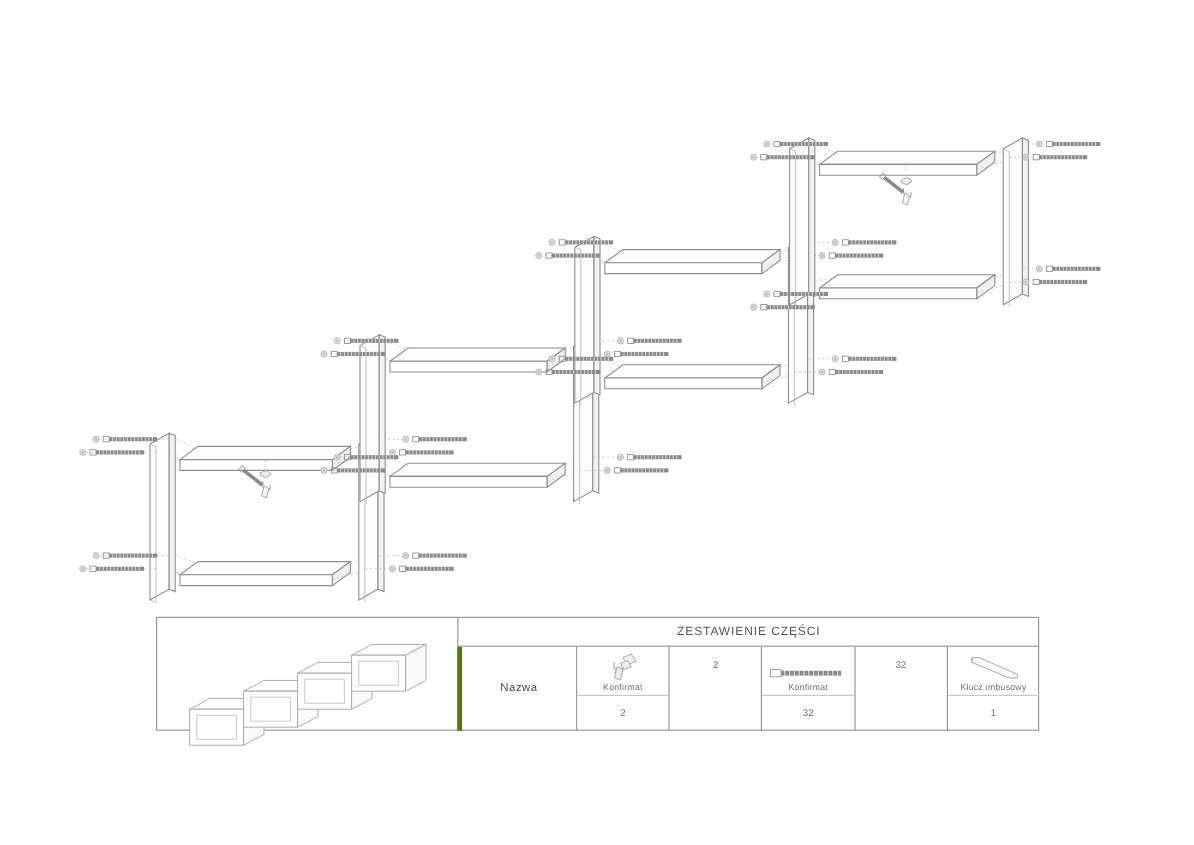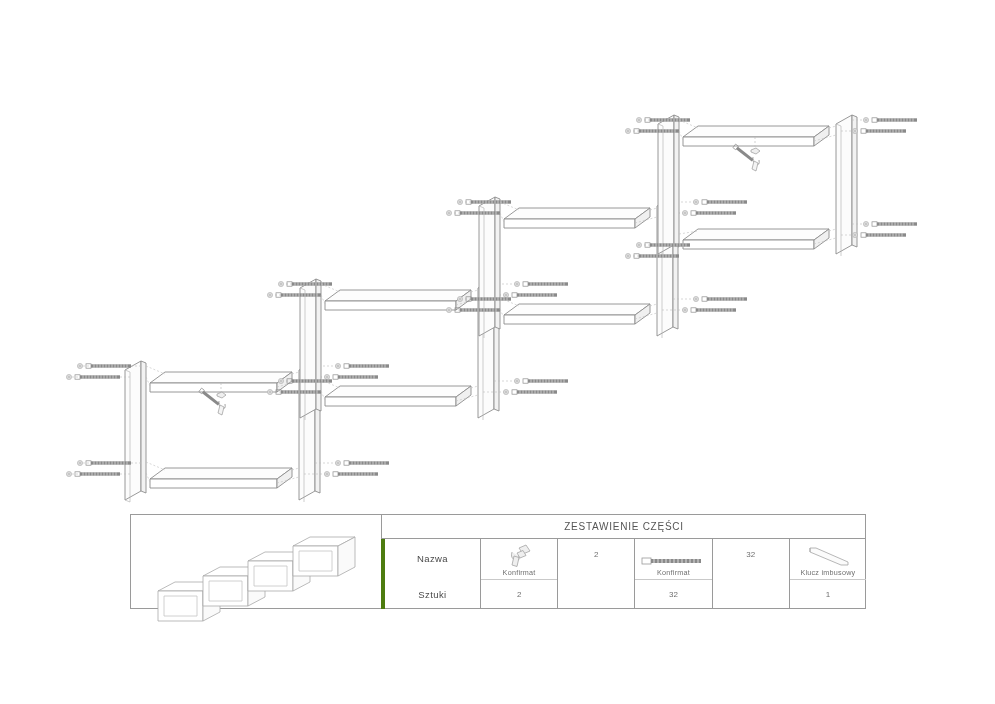--- a/index.html
+++ b/index.html
@@ -435,23 +435,20 @@
     <div class="pt-right">
       <div class="pt-header">
         <span>ZESTAWIENIE CZĘŚCI</span>
       </div>
 
       <div class="pt-grid">
 
         <div class="pt-col labelcol">
           <div class="pt-cell-name">
             <span class="pt-rowlabel">Nazwa</span>
-          </div>
-          <div class="pt-cell-qty">
-            <span class="pt-rowlabel">Sztuki</span>
           </div>
         </div>
 
         <div class="pt-col">
           <div class="pt-cell-name">
             <span class="pt-icon">
               <svg width="26" height="24" viewBox="0 0 26 24">
                 <g fill="#efefef" stroke="#a5a5a5" stroke-width=".8">
                   <path d="M6,9 q-2,6 3,8 q5,2 4,-4"></path>
                   <path d="M8,13 l-2,9 l5,1.5 l2,-9 z"></path>

